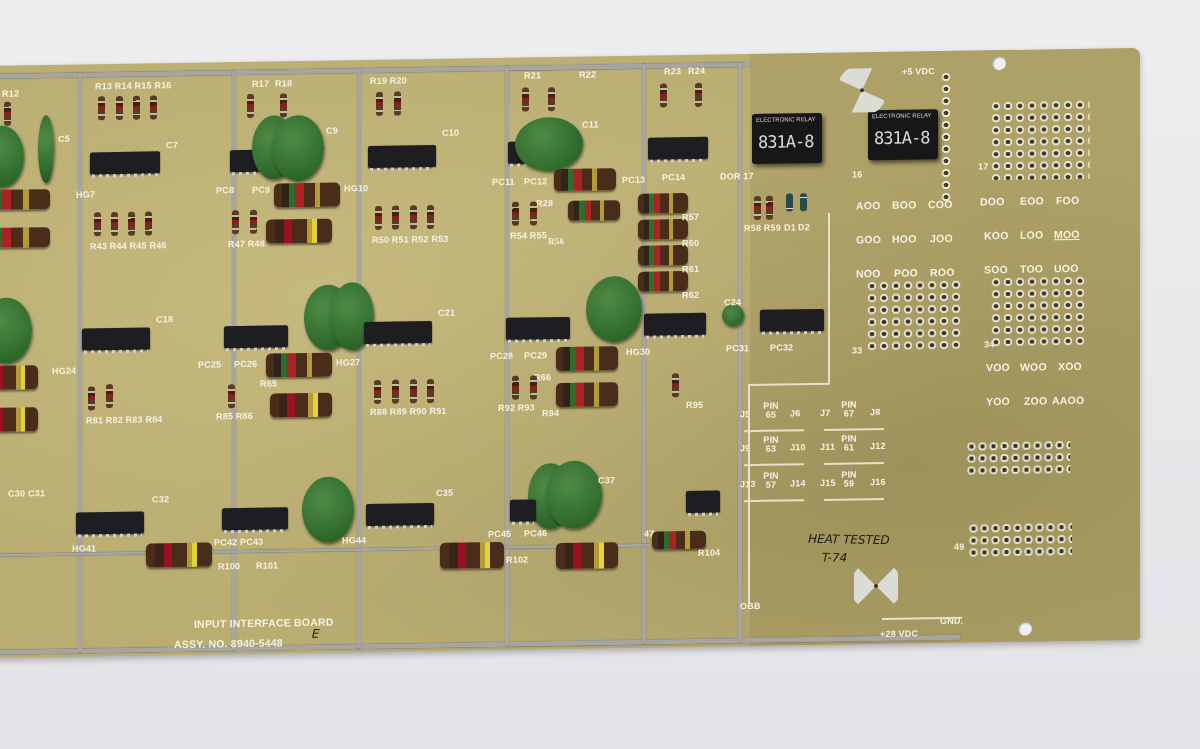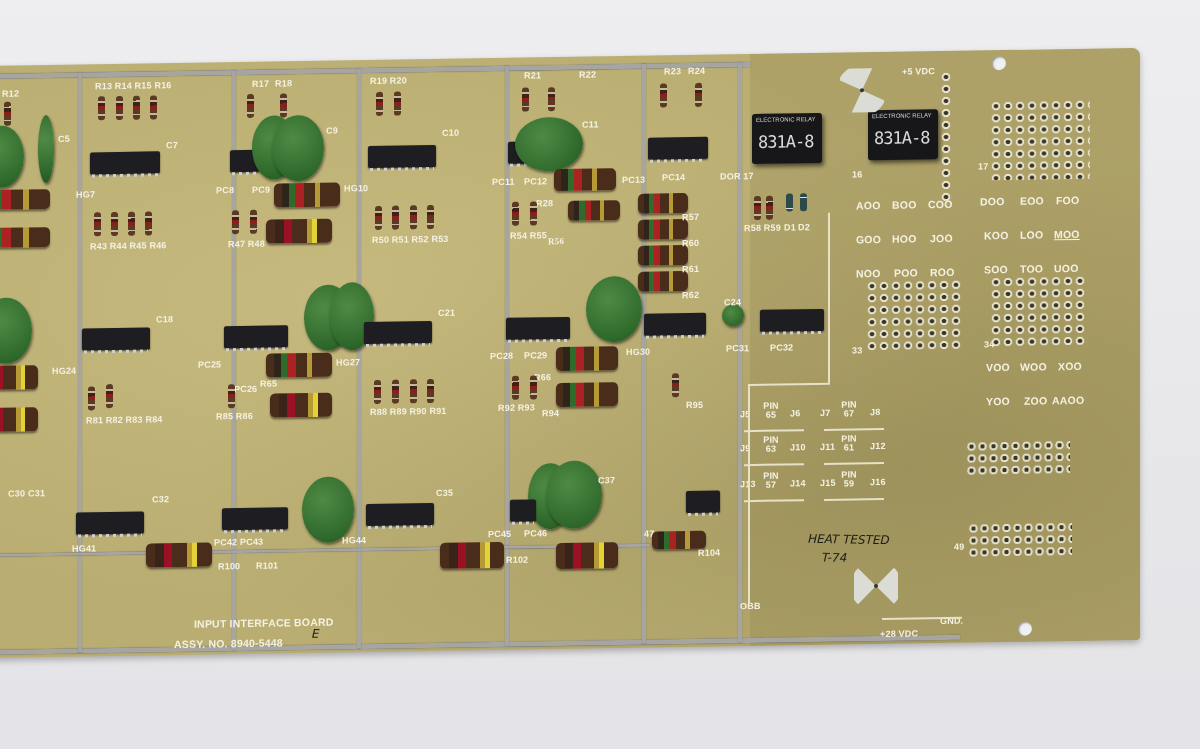--- a/index.html
+++ b/index.html
@@ -159,21 +159,21 @@
 
   <div class="ic" style="left:92px;top:264px;width:68px;height:22px;"></div>
   <div class="ic" style="left:234px;top:264px;width:64px;height:22px;"></div>
   <div class="ic" style="left:374px;top:262px;width:68px;height:22px;"></div>
   <div class="ic" style="left:516px;top:260px;width:64px;height:22px;"></div>
   <div class="ic" style="left:654px;top:258px;width:62px;height:22px;"></div>
   <div class="ic" style="left:770px;top:256px;width:64px;height:22px;"></div>
 
   <span class="lbl" style="left:62px;top:302px;">HG24</span>
   <span class="lbl" style="left:208px;top:298px;">PC25</span>
-  <span class="lbl" style="left:244px;top:298px;margin-top:25px;">PC26</span>
+  <span class="lbl" style="left:244px;top:298px;">PC26</span>
   <span class="lbl" style="left:346px;top:298px;">HG27</span>
   <span class="lbl" style="left:500px;top:294px;">PC28</span>
   <span class="lbl" style="left:534px;top:294px;">PC29</span>
   <span class="lbl" style="left:636px;top:292px;">HG30</span>
   <span class="lbl" style="left:736px;top:290px;">PC31</span>
   <span class="lbl" style="left:780px;top:290px;">PC32</span>
 
   <div class="res y" style="left:-10px;top:300px;width:58px;height:24px;"></div>
   <div class="res y" style="left:-10px;top:342px;width:58px;height:24px;"></div>
   <div class="res" style="left:276px;top:292px;width:66px;height:24px;"></div>

